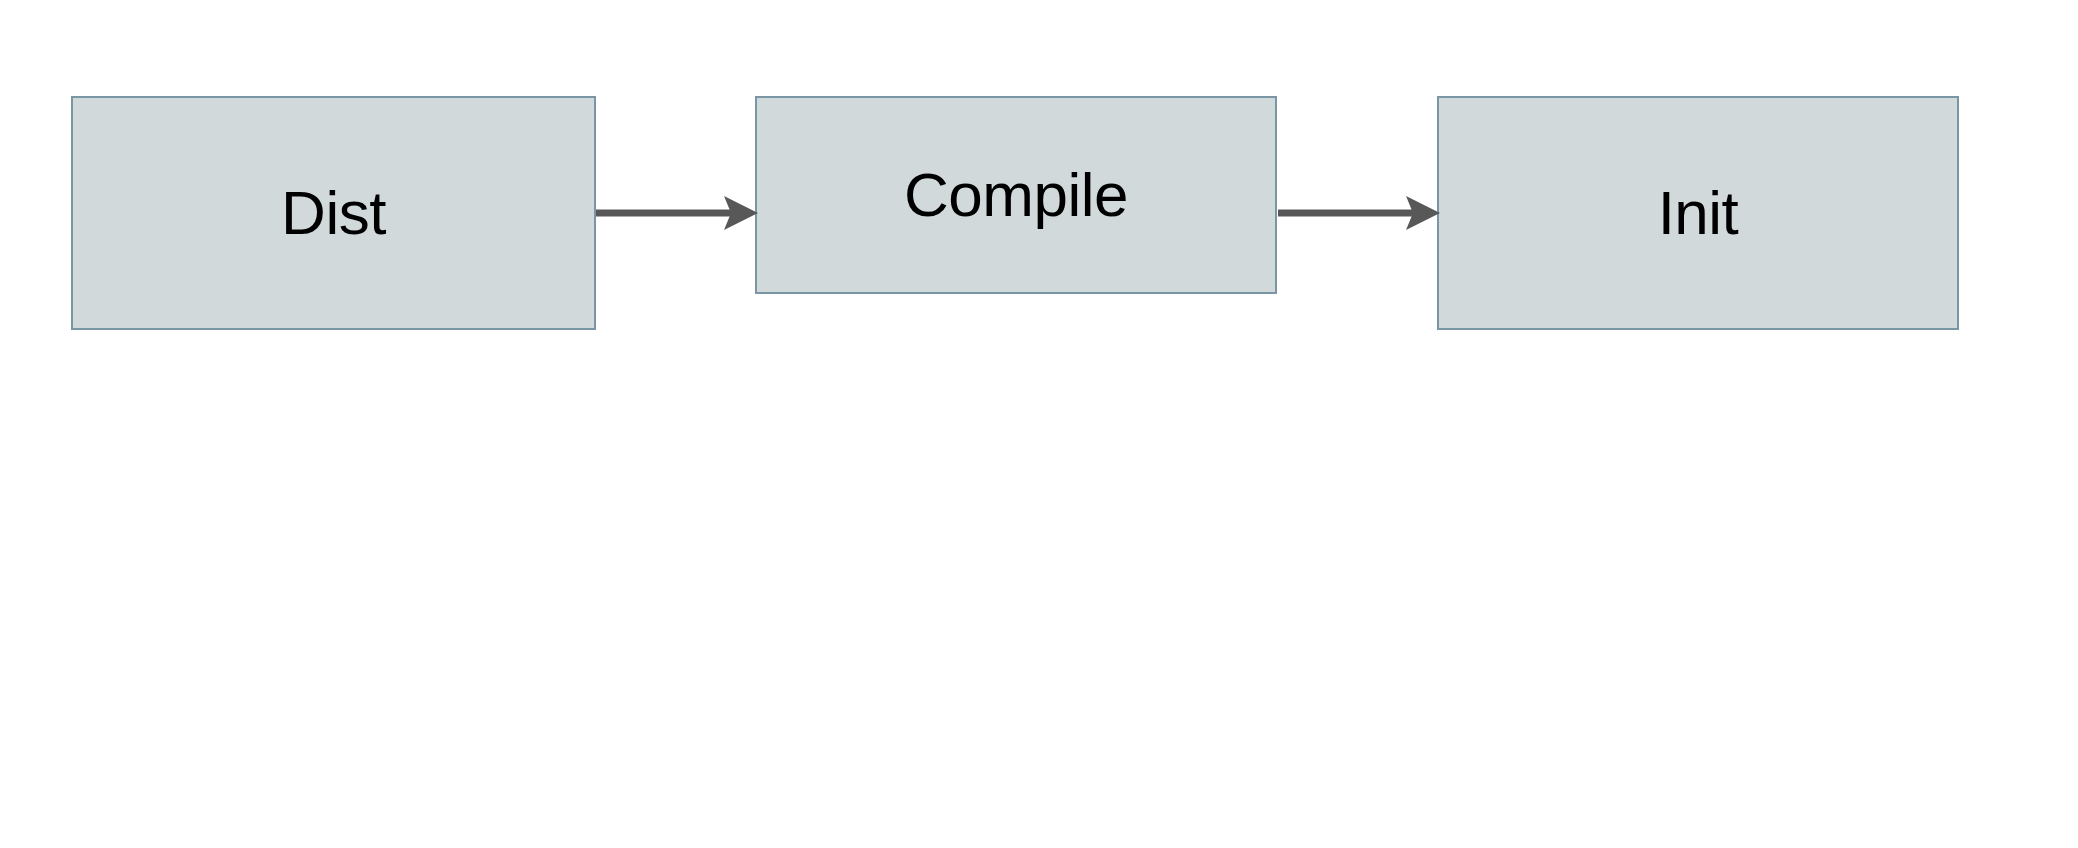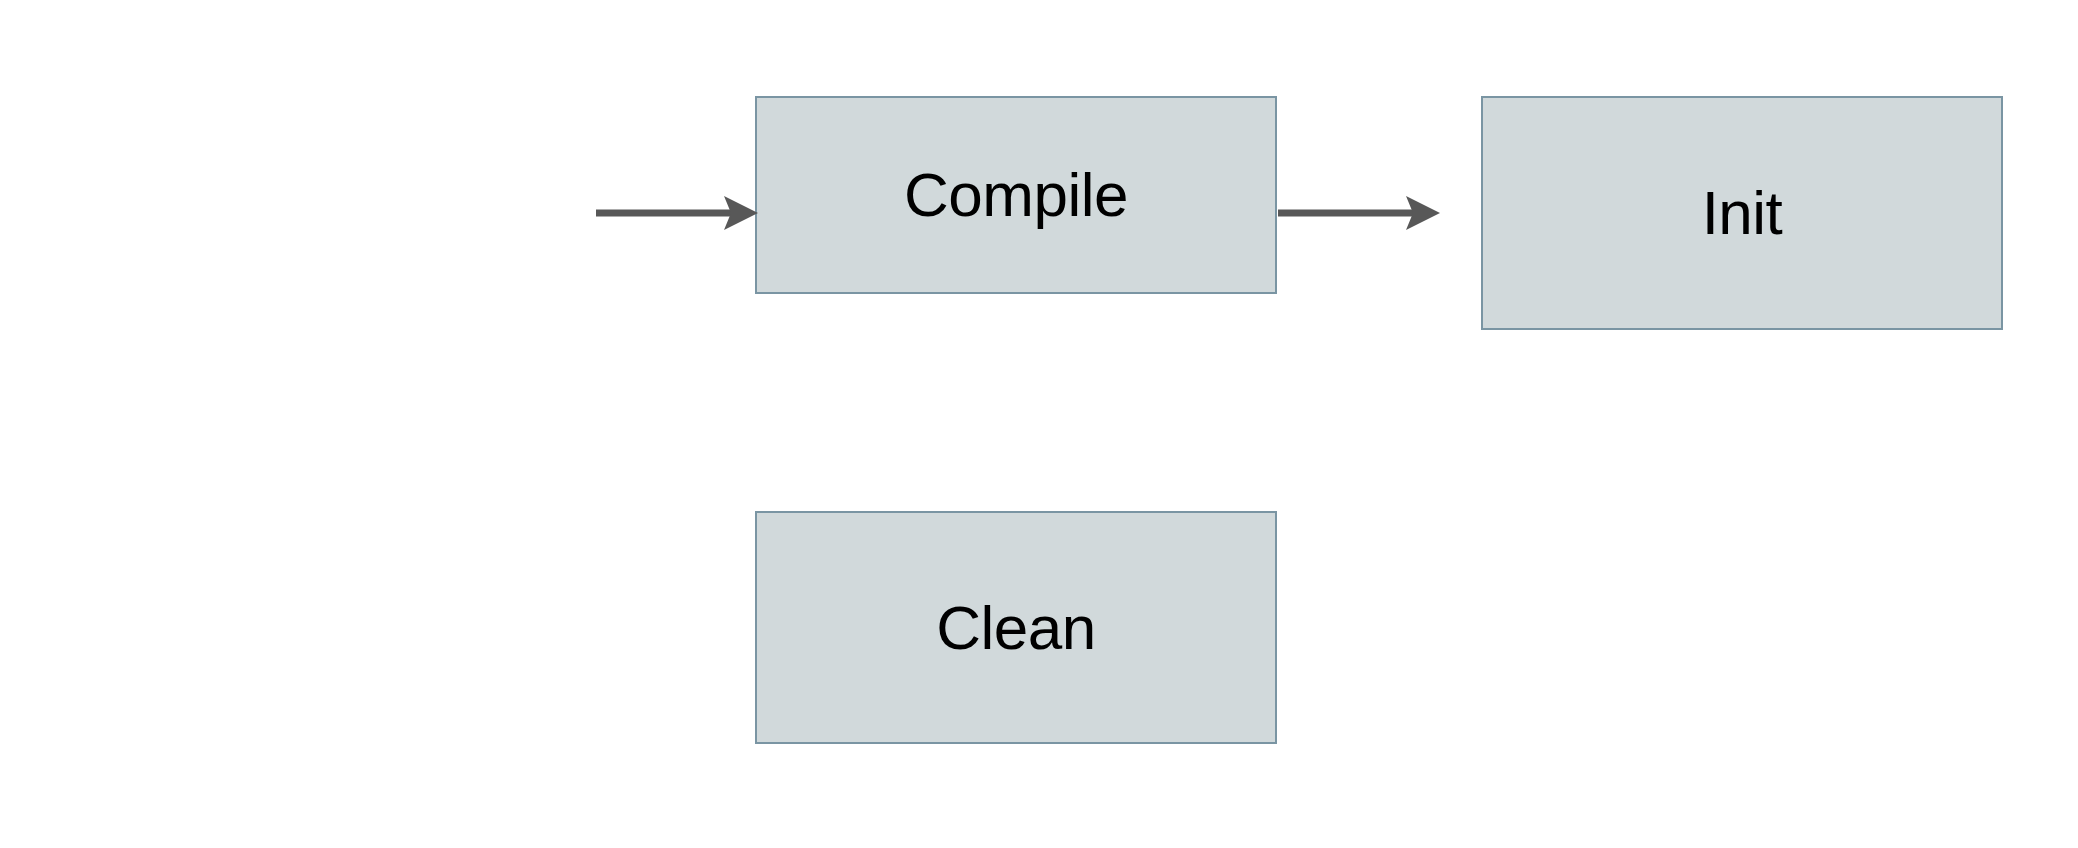--- a/index.html
+++ b/index.html
@@ -31,47 +31,47 @@
     font-size: 62px;
     font-weight: 400;
     color: #000000;
     letter-spacing: -0.5px;
     line-height: 1;
     white-space: nowrap;
     -webkit-font-smoothing: antialiased;
   }
   .node-dist   { left: 71px;  top: 96px;  width: 525px; height: 234px; }
   .node-compile{ left: 755px; top: 96px;  width: 522px; height: 198px; }
-  .node-init   { left: 1437px;top: 96px;  width: 522px; height: 234px; margin-left: 44px; }
+  .node-init   { left: 1437px;top: 96px;  width: 522px; height: 234px; }
   .node-clean  { left: 755px; top: 511px; width: 522px; height: 233px; }
 
   .edge {
     position: absolute;
     overflow: visible;
   }
   .edge-1 { left: 590px;  top: 188px; width: 172px; height: 50px; }
   .edge-2 { left: 1272px; top: 188px; width: 172px; height: 50px; }
 </style>
 </head>
 <body>
 
 <div id="canvas">
 
+  <div class="node node-dist">
+    <span class="node-label">Dist</span>
+  </div>
 
   <div class="node node-compile">
     <span class="node-label">Compile</span>
   </div>
 
   <div class="node node-init">
     <span class="node-label">Init</span>
   </div>
 
-  <div class="node node-clean">
-    <span class="node-label">Clean</span>
-  </div>
 
   <svg class="edge edge-1" viewBox="0 0 172 50" width="172" height="50">
     <line x1="6" y1="25" x2="146" y2="25" stroke="#585858" stroke-width="7"></line>
     <polygon points="168,25 134,8 141,25 134,42" fill="#585858"></polygon>
   </svg>
 
   <svg class="edge edge-2" viewBox="0 0 172 50" width="172" height="50">
     <line x1="6" y1="25" x2="146" y2="25" stroke="#585858" stroke-width="7"></line>
     <polygon points="168,25 134,8 141,25 134,42" fill="#585858"></polygon>
   </svg>

